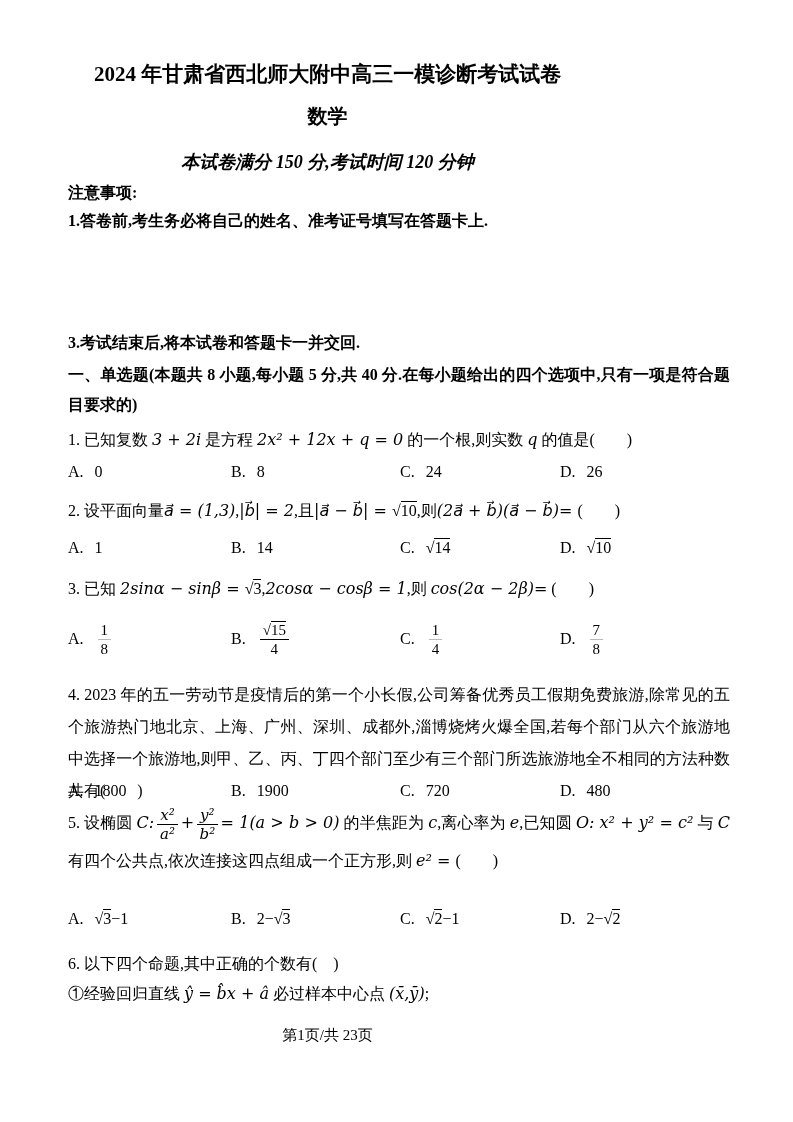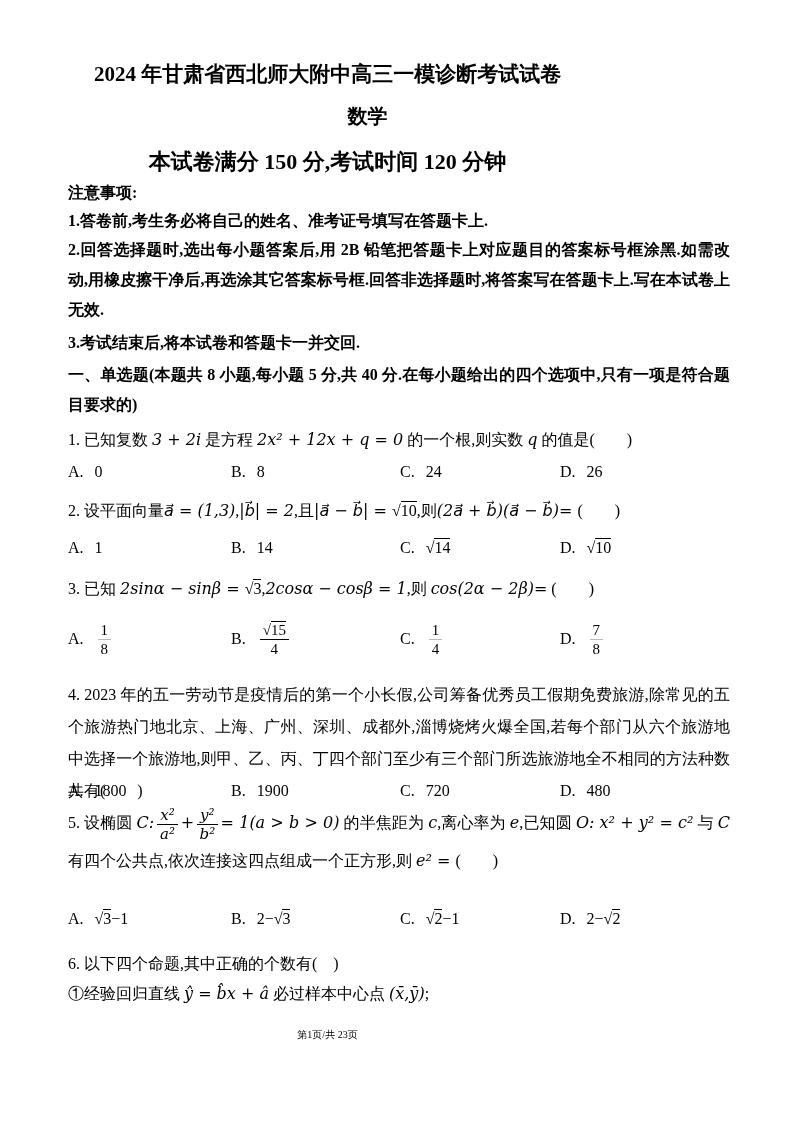--- a/index.html
+++ b/index.html
@@ -7,34 +7,34 @@
     width:793px;height:1122px;background:#ffffff;color:#000;
     font-family:"Liberation Serif","DejaVu Serif",serif;
     -webkit-font-smoothing:antialiased;
   }
   .page{position:relative;width:793px;height:1122px;overflow:hidden;background:#fff;}
   .abs{position:absolute;left:68px;width:662px;font-size:16px;line-height:30px;}
   .center{left:0;width:655px;text-align:center;}
   .bold{font-weight:700;}
   .just{text-align:justify;}
   .title{top:58px;font-size:21px;line-height:32px;}
-  .subject{top:101px;font-size:20px;line-height:30px;padding-left:40px;}
-  .examinfo{top:147px;font-size:22px;line-height:30px;}
+  .subject{top:101px;font-size:20px;line-height:30px;}
+  .examinfo{top:147px;font-size:18px;line-height:30px;font-style:italic;}
   .notehead{top:178px;}
   .note1{top:206px;}
   .note2{top:235px;}
   .note3{top:328px;}
   .sec{top:360px;}
   .q1{top:425px;}  .q1o{top:457px;}
   .q2{top:496px;}  .q2o{top:533px;}
   .q3{top:574px;}  .q3o{top:613px;}
   .q4{top:679px;line-height:32px;}  .q4o{top:776px;}
   .q5{top:804px;line-height:32px;}  .q5o{top:904px;}
   .q6{top:949px;}  .q6s{top:979px;}
-  .footer{top:1020px;font-size:10px;}
+  .footer{top:1020px;font-size:15px;}
   .m{font-style:italic;font-family:"DejaVu Serif","Liberation Serif","DejaVu Sans",serif;text-align:center;}
   .m .up,.sq{font-style:normal;}
   .sqrt{white-space:nowrap;}
   .sq{padding-right:0px;}
   .rad{border-top:1.4px solid #000;font-style:italic;}
   .rad.up{font-style:normal;margin-top:48px;}
   .frac{display:inline-flex;flex-direction:column;align-items:center;vertical-align:middle;
         line-height:1.2;font-size:15px;margin:2px 3px;}
   .fnum{border-bottom:1.2px solid #000;padding:0 3px;}
   .fnum.light{border-bottom-color:#b9b9b9;}
@@ -49,21 +49,20 @@
 <body>
 
 <div class="page">
 
   <div class="abs center bold title">2024 年甘肃省西北师大附中高三一模诊断考试试卷</div>
   <div class="abs center bold subject">数学</div>
   <div class="abs center bold examinfo">本试卷满分 150 分,考试时间 120 分钟</div>
 
   <div class="abs bold notehead">注意事项:</div>
   <div class="abs bold note1">1.答卷前,考生务必将自己的姓名、准考证号填写在答题卡上.</div>
-  <div class="abs bold just note2">2.回答选择题时,选出每小题答案后,用 2B 铅笔把答题卡上对应题目的答案标号框涂黑.如需改动,用橡皮擦干净后,再选涂其它答案标号框.回答非选择题时,将答案写在答题卡上.写在本试卷上无效.</div>
   <div class="abs bold note3">3.考试结束后,将本试卷和答题卡一并交回.</div>
 
   <div class="abs bold just sec">一、单选题(本题共 8 小题,每小题 5 分,共 40 分.在每小题给出的四个选项中,只有一项是符合题目要求的)</div>
 
   <div class="abs q1"><span>1. 已知复数 </span><span class="m">3 + 2i</span><span> 是方程 </span><span class="m">2x² + 12x + q = 0</span><span> 的一个根,则实数 </span><span class="m">q</span><span> 的值是(　　)</span></div>
   <div class="opts q1o">
     <div class="opt">
         <span class="olab">A.</span>
         <span>0</span>
       </div>

